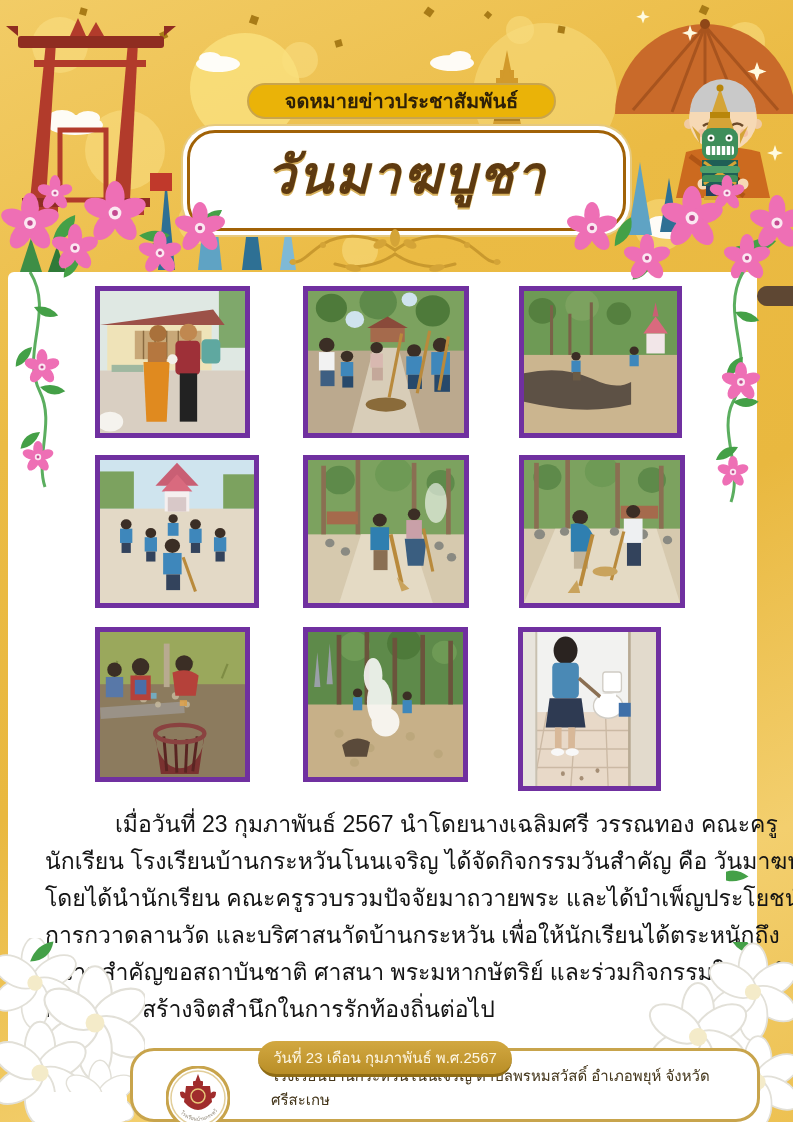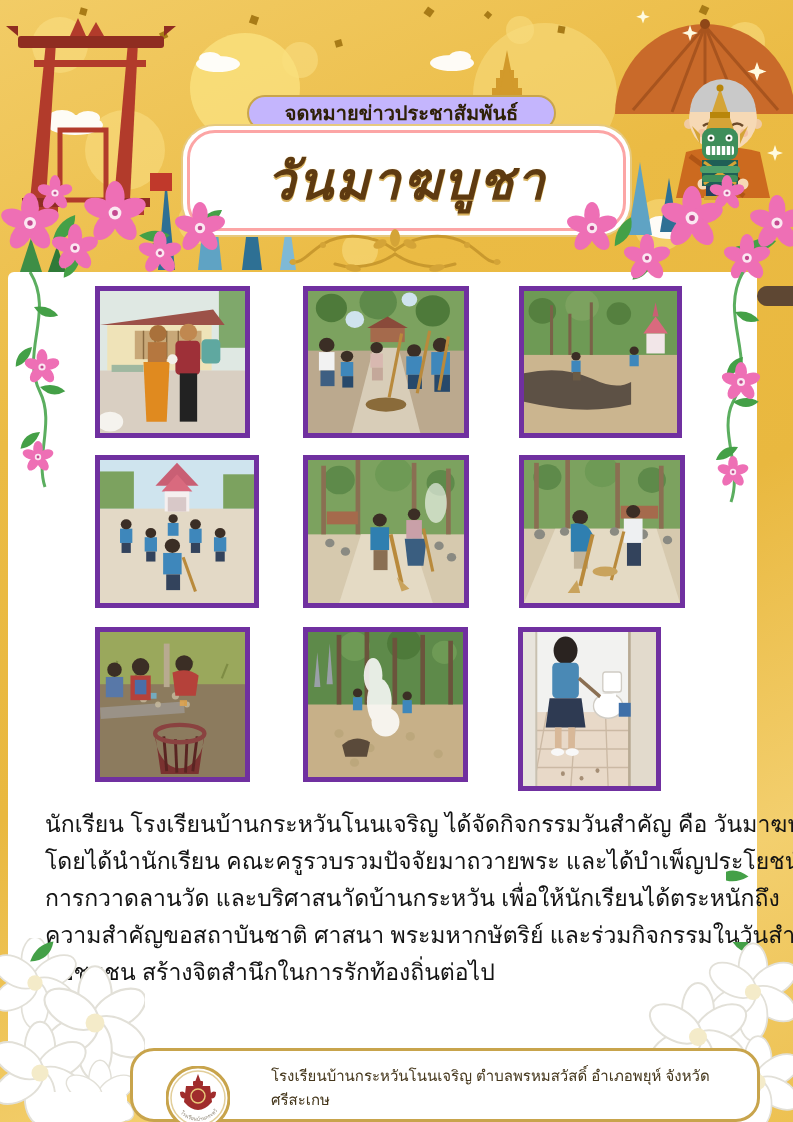--- a/index.html
+++ b/index.html
@@ -15,30 +15,30 @@
 
   
   .panel{position:absolute;left:8px;top:272px;width:749px;height:816px;background:#FFFFFF;border-radius:6px;z-index:2;}
   .strip-corner{position:absolute;left:757px;top:286px;width:36px;height:20px;background:#5E4733;border-radius:10px 0 0 10px;z-index:2;}
   .corner-patch{position:absolute;background:#fff;border-radius:6px;z-index:6;}
   .corner-patch.left{left:33px;top:1092px;width:94px;height:30px;}
   .corner-patch.right{left:665px;top:1085px;width:95px;height:37px;}
 
   
   .banner-pill{
-    position:absolute;left:247px;top:95px;width:305px;height:32px;z-index:4;
-    background:#c4b5fd;border:2px solid #C9A54C;border-radius:18px;
+    position:absolute;left:247px;top:83px;width:305px;height:32px;z-index:4;
+    background:#eab308;border:2px solid #C9A54C;border-radius:18px;
     display:flex;align-items:center;justify-content:center;
   }
   .banner-pill span{font-size:20px;font-weight:bold;color:#2E2008;}
   .title-box{
     position:absolute;left:187px;top:130px;width:433px;height:95px;z-index:4;
-    background:#FFFFFF;border:3px solid #fca5a5;border-radius:28px;
+    background:#FFFFFF;border:3px solid #a16207;border-radius:28px;
     box-shadow:0 0 0 4px #FFFFFF,0 0 0 6px #E6C97F;
-    display:flex;align-items:center;justify-content:center;
+    display:flex;align-items:flex-start;justify-content:center;
   }
   .title-text{
     font-size:52px;font-weight:bold;font-style:italic;color:#5E3A10;letter-spacing:2px;
     text-shadow:0 2px 0 #D8B25E,0 0 2px #FFF3D0;
   }
   .flourish{position:absolute;left:283px;top:224px;width:225px;height:52px;z-index:4;}
 
   
   .flowers{position:absolute;z-index:5;pointer-events:none;}
   .fl-left{left:0;top:168px;width:235px;height:122px;}
@@ -765,27 +765,31 @@
         <ellipse cx="37" cy="78" rx="5" ry="2.5" fill="#F8F8F8"></ellipse>
       <g fill="#8A6F52" opacity="0.7">
           <circle cx="30" cy="92" r="1.5"></circle>
           <circle cx="44" cy="95" r="1.5"></circle>
           <circle cx="56" cy="90" r="1.5"></circle>
         </g>
     </svg>
   </figure>
 
   <div class="article">
+    <div class="line first">เมื่อวันที่ 23 กุมภาพันธ์ 2567 นำโดยนางเฉลิมศรี วรรณทอง คณะครู</div>
     <div class="line">นักเรียน โรงเรียนบ้านกระหวันโนนเจริญ ได้จัดกิจกรรมวันสำคัญ คือ วันมาฆบูชา</div>
     <div class="line">โดยได้นำนักเรียน คณะครูรวบรวมปัจจัยมาถวายพระ และได้บำเพ็ญประโยชน์โดย</div>
     <div class="line">การกวาดลานวัด และบริศาสนาัดบ้านกระหวัน เพื่อให้นักเรียนได้ตระหนักถึง</div>
     <div class="line">ความสำคัญขอสถาบันชาติ ศาสนา พระมหากษัตริย์ และร่วมกิจกรรมในวันสำคัญ</div>
     <div class="line">กับชุมชน สร้างจิตสำนึกในการรักท้องถิ่นต่อไป</div>
   </div>
 
+  <div class="date-pill">
+    <span>วันที่ 23 เดือน กุมภาพันธ์ พ.ศ.2567</span>
+  </div>
 
   <div class="corner-patch left"></div>
   <div class="corner-patch right"></div>
 
   <div class="footer-box">
     <svg class="footer-logo" viewBox="0 0 64 64">
       <circle cx="32" cy="32" r="31" fill="#FFFFFF" stroke="#C8A44C" stroke-width="3"></circle>
       <circle cx="32" cy="32" r="27" fill="none" stroke="#E2CE9A" stroke-width="1.5"></circle>
       <g fill="#A02C2C">
         <polygon points="32,8 35,16 29,16"></polygon>

